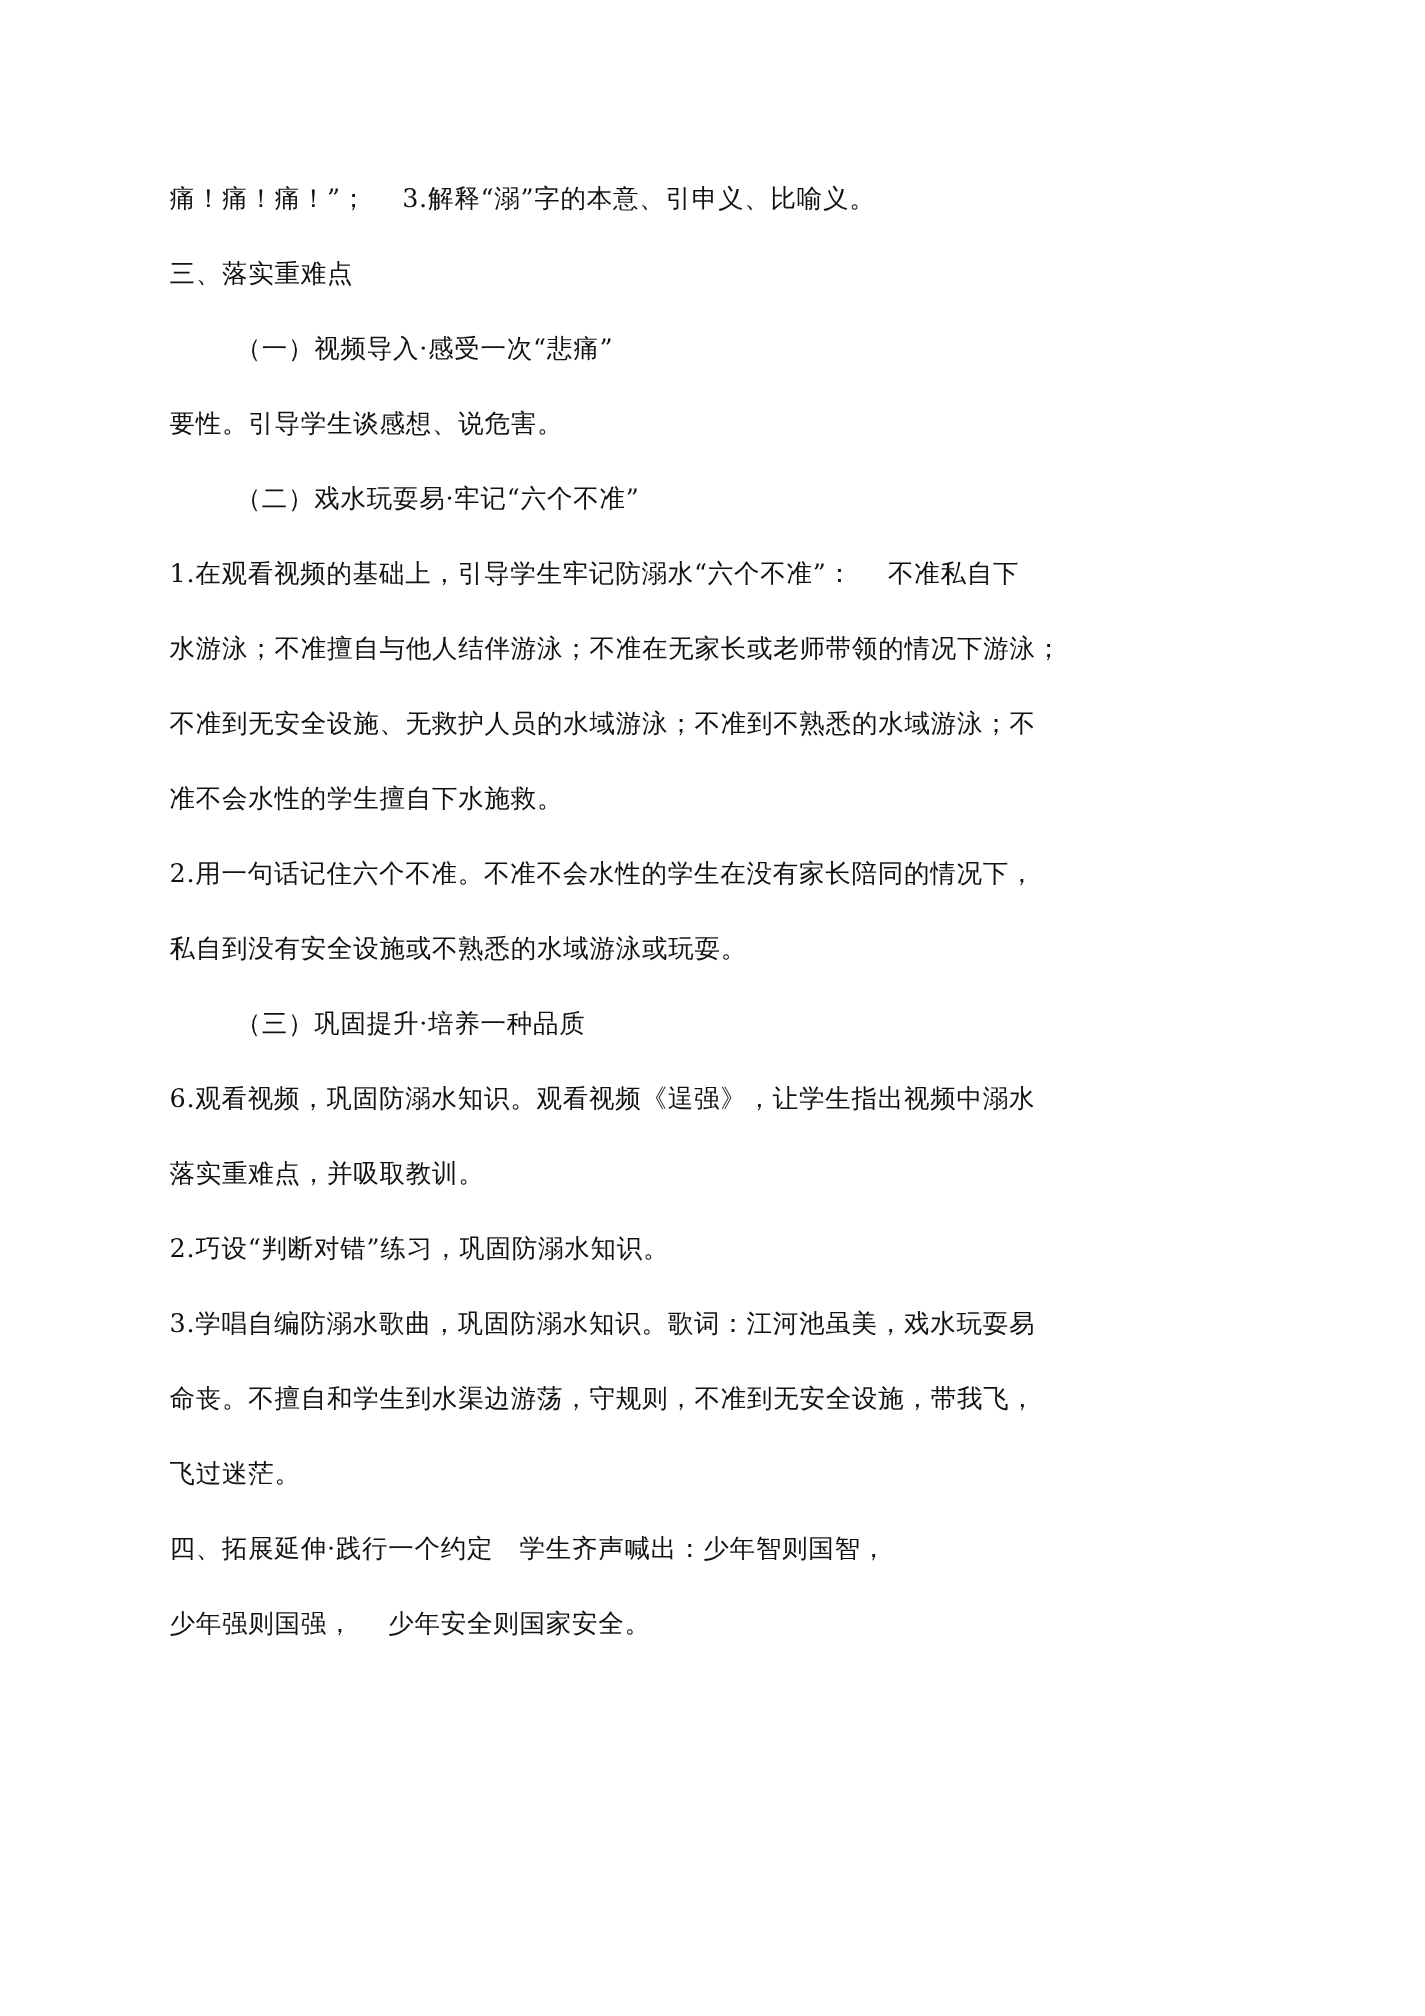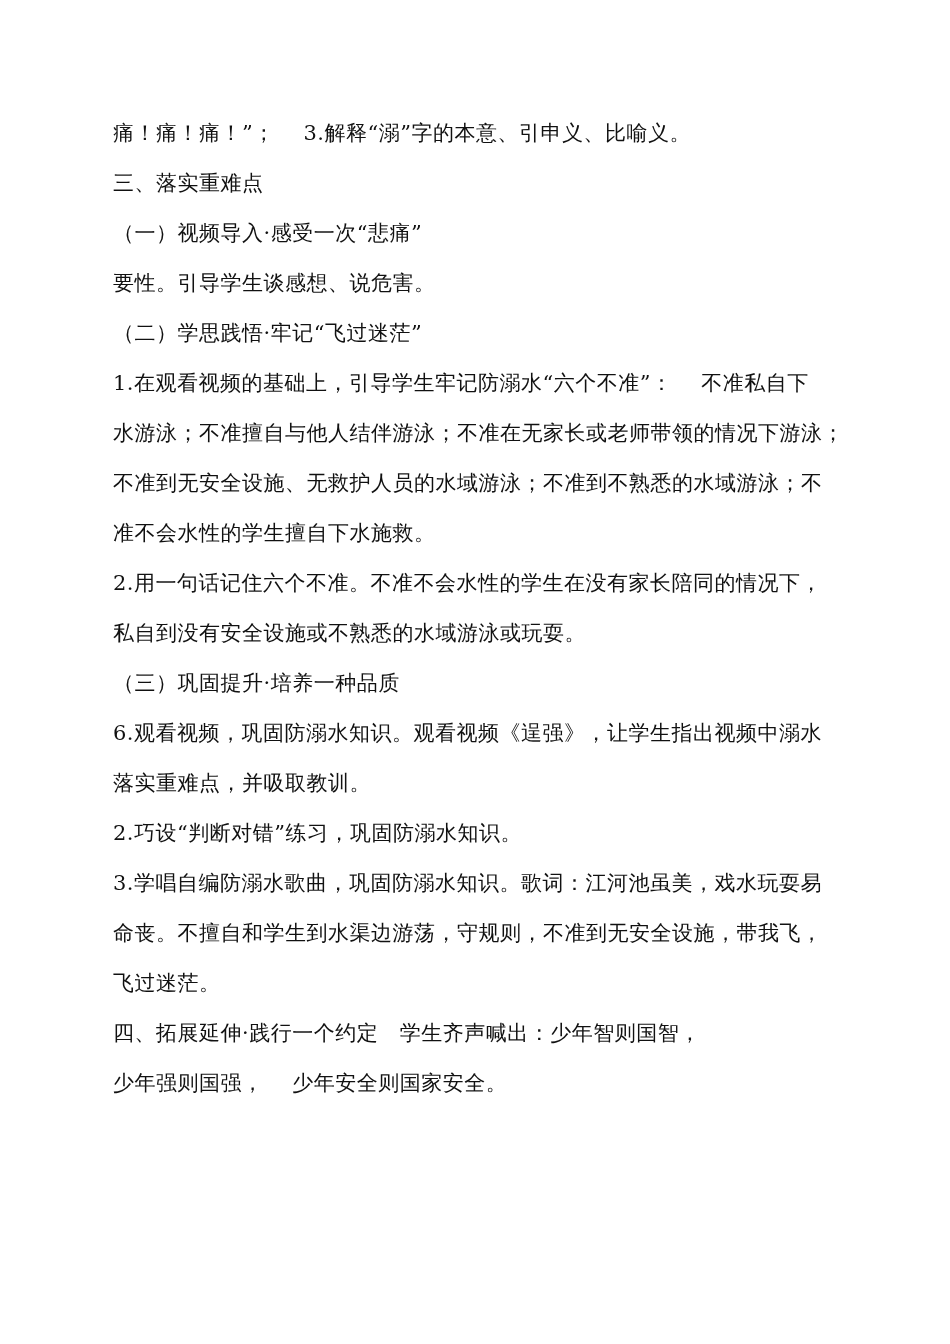--- a/index.html
+++ b/index.html
@@ -15,37 +15,37 @@
       font-family: "DejaVu Serif", "Liberation Serif", serif;
       color: #111111;
     }
     .page {
       position: absolute;
       left: 113px;
       top: 108px;
       width: 745px;
     }
     .line {
-      font-size: 21px;
+      font-size: 17px;
       line-height: 50px;
       height: 50px;
       white-space: nowrap;
       letter-spacing: 0.5px;
     }
-    .sub { padding-left: 0; }
+    .sub { padding-left: 0; margin-left: 44px; }
   </style>
 </head>
 <body>
 
 <div class="page">
   <div class="line">痛！痛！痛！”；　 3.解释“溺”字的本意、引申义、比喻义。</div>
   <div class="line">三、落实重难点</div>
   <div class="line sub">（一）视频导入·感受一次“悲痛”</div>
   <div class="line">要性。引导学生谈感想、说危害。</div>
-  <div class="line sub">（二）学思践悟·牢记“飞过迷茫”</div>
+  <div class="line sub">（二）戏水玩耍易·牢记“六个不准”</div>
   <div class="line">1.在观看视频的基础上，引导学生牢记防溺水“六个不准”：　 不准私自下</div>
   <div class="line">水游泳；不准擅自与他人结伴游泳；不准在无家长或老师带领的情况下游泳；</div>
   <div class="line">不准到无安全设施、无救护人员的水域游泳；不准到不熟悉的水域游泳；不</div>
   <div class="line">准不会水性的学生擅自下水施救。</div>
   <div class="line">2.用一句话记住六个不准。不准不会水性的学生在没有家长陪同的情况下，</div>
   <div class="line">私自到没有安全设施或不熟悉的水域游泳或玩耍。</div>
   <div class="line sub">（三）巩固提升·培养一种品质</div>
   <div class="line">6.观看视频，巩固防溺水知识。观看视频《逞强》，让学生指出视频中溺水</div>
   <div class="line">落实重难点，并吸取教训。</div>
   <div class="line">2.巧设“判断对错”练习，巩固防溺水知识。</div>

